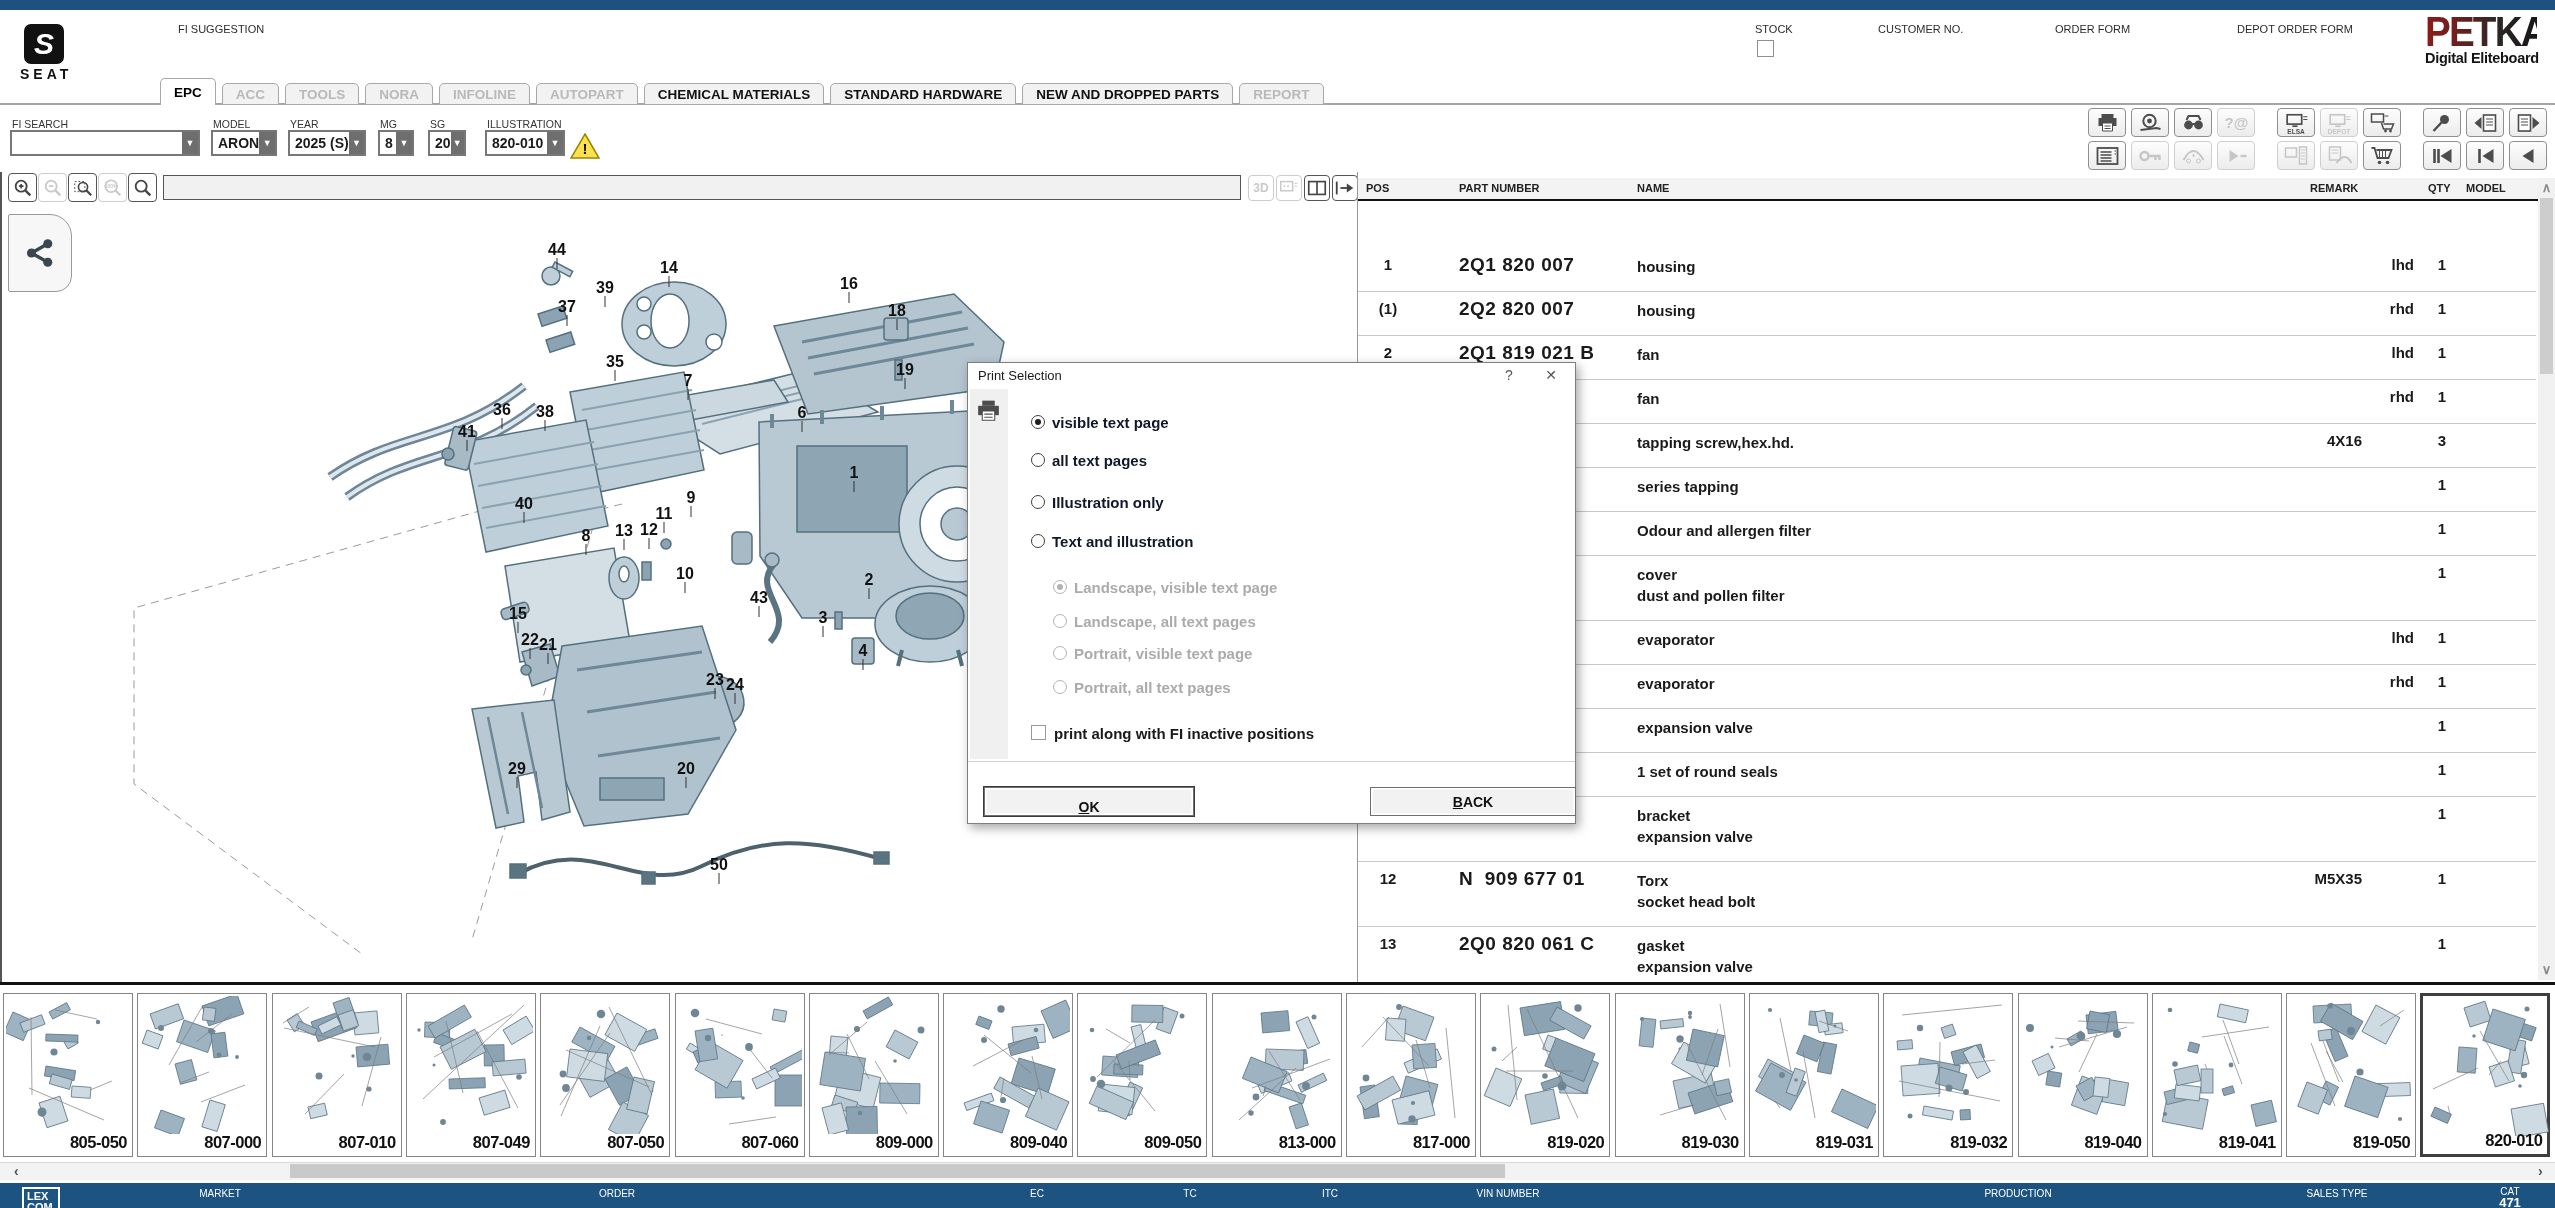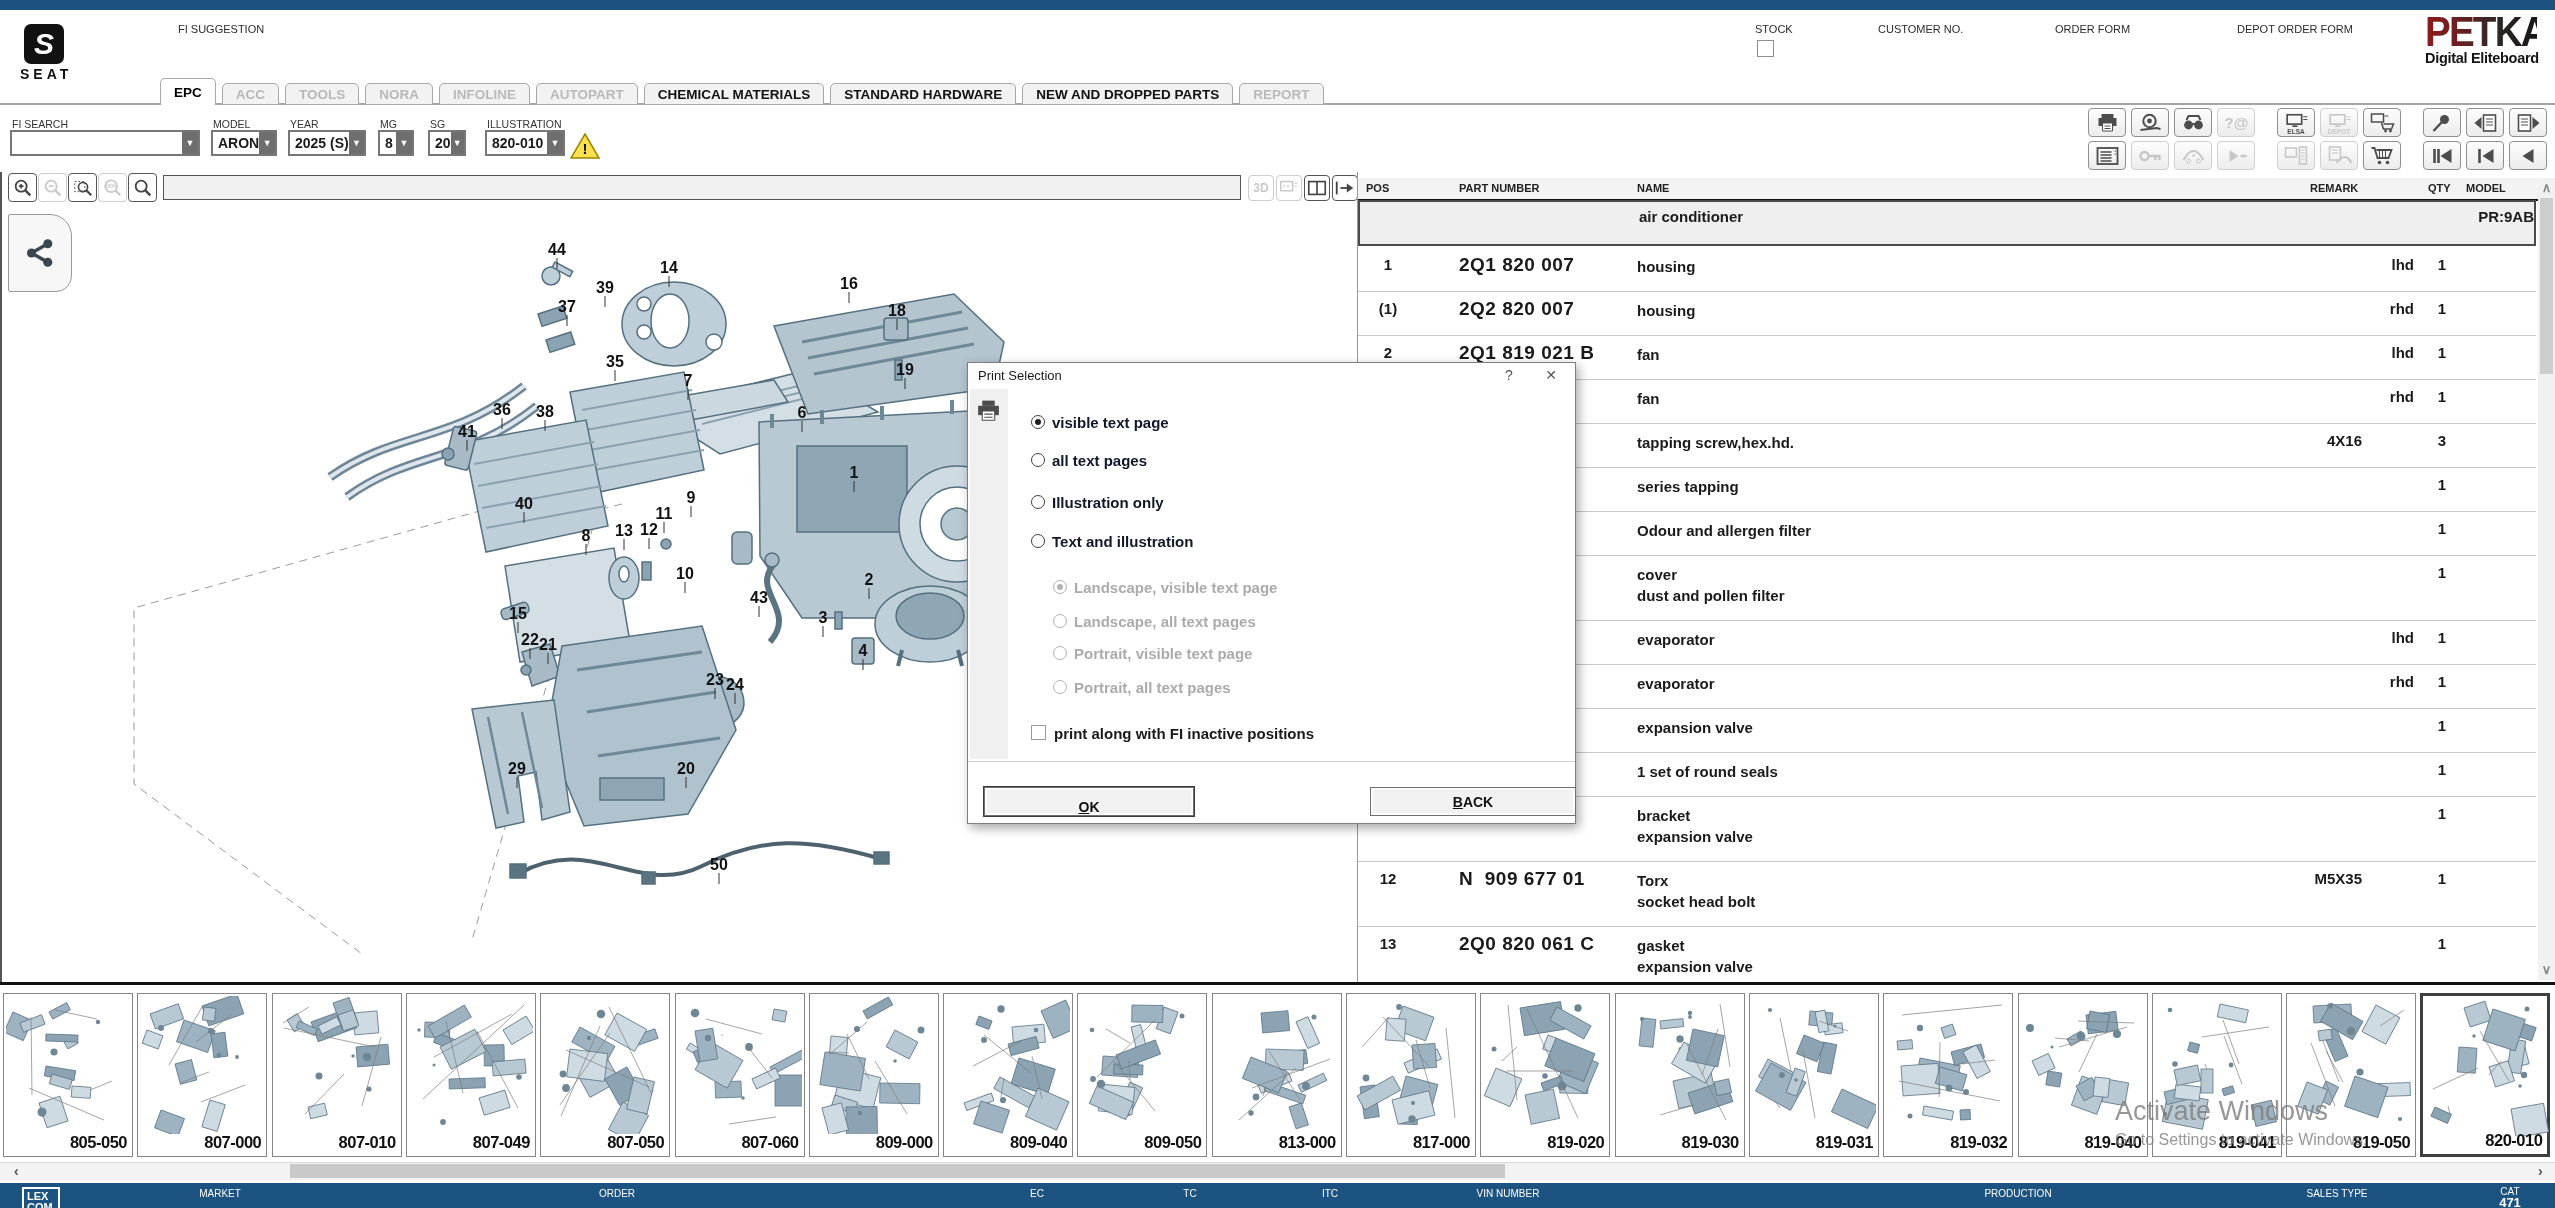--- a/index.html
+++ b/index.html
@@ -530,24 +530,20 @@
 
   <div class="abs" id="tablepane"></div>
   <div id="thead">
       <div class="th" style="left: 8px;">POS</div>
       <div class="th" style="left: 101px;">PART NUMBER</div>
       <div class="th" style="left: 279px;">NAME</div>
       <div class="th" style="left: 952px;">REMARK</div>
       <div class="th" style="left: 1070px;">QTY</div>
       <div class="th" style="left: 1108px;">MODEL</div>
     </div>
-  <div id="grouprow">
-      <div class="cell" style="left:279px;top:6px;font-size:15px;">air conditioner</div>
-      <div class="cell" style="left:1042px;top:6px;width:132px;text-align:right;font-size:15px;">PR:9AB</div>
-    </div>
   <div id="rows-layer">
       <div class="abs" style="left: 1358px; top: 247px; width: 1178px; height: 44px;">
         <div class="cell" style="left:2px;top:9px;width:56px;text-align:center;font-size:15px;">1</div>
         <div class="cell c-part" style="left:101px;top:7px;font-size:19px;letter-spacing:0.5px;">2Q1 820 007</div>
         <div class="cell" style="left:279px;top:9px;font-size:15px;line-height:21px;">housing</div>
         <div class="cell" style="left:1002px;top:9px;width:54px;text-align:right;font-size:15px;">lhd</div>
         <div class="cell" style="left:1058px;top:9px;width:30px;text-align:right;font-size:15px;">1</div>
       </div>
       <div class="rowsep" style="left: 1358px; top: 291px; width: 1178px;"></div>
       <div class="abs" style="left: 1358px; top: 291px; width: 1178px; height: 44px;">
@@ -1055,24 +1051,20 @@
           <circle cx="102" cy="11" r="2.5" fill="#6f8795"></circle>
           <line x1="76" y1="63" x2="64" y2="77" stroke="#7c7c7c" stroke-width="0.7"></line>
           <circle cx="99" cy="77" r="3.2" fill="#6f8795"></circle>
           <line x1="84" y1="83" x2="55" y2="33" stroke="#7c7c7c" stroke-width="0.7"></line>
           <circle cx="95" cy="88" r="1.8" fill="#6f8795"></circle>
           <line x1="25" y1="116" x2="23" y2="108" stroke="#7c7c7c" stroke-width="0.7"></line>
         </svg>
         <div class="tlabel">820-010</div>
       </div>
     </div>
-  <div class="abs" id="watermark">
-    <div id="wm1">Activate Windows</div>
-    <div id="wm2">Go to Settings to activate Windows.</div>
-  </div>
   <div class="abs" id="hscroll"></div>
   <div class="abs harrow" style="left:14px;">‹</div>
   <div class="abs" id="hthumb"></div>
   <div class="abs harrow" style="left:2538px;">›</div>
 
   <div class="abs" id="statusbar">
     <div id="lexcom">
       <div>LEX</div>
         <div>COM</div>
     </div>

